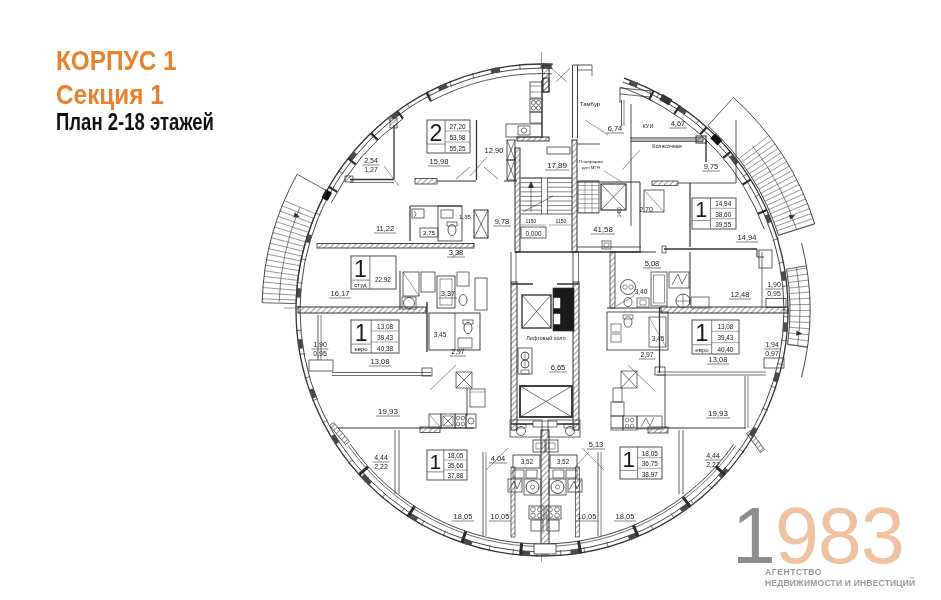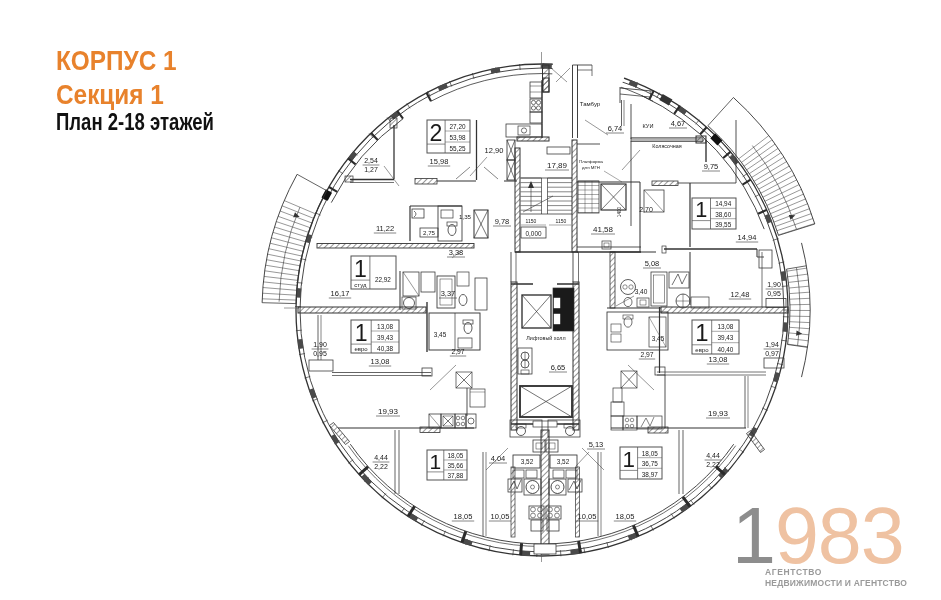--- a/index.html
+++ b/index.html
@@ -788,14 +788,14 @@
 <rect x="534.0" y="544.0" width="22.0" height="10.0" fill="#fff" stroke="#333" stroke-width="0.765"></rect>
 
 <line x1="508.0" y1="448.0" x2="486.0" y2="470.0" stroke="#333" stroke-width="0.51"></line>
 <line x1="582.0" y1="448.0" x2="604.0" y2="470.0" stroke="#333" stroke-width="0.51"></line>
 <line x1="430.0" y1="390.0" x2="456.0" y2="365.0" stroke="#333" stroke-width="0.51"></line>
 <line x1="654.0" y1="390.0" x2="628.0" y2="365.0" stroke="#333" stroke-width="0.51"></line>
 </svg>
 
 <div class="logo"><span class="g">1</span>983</div>
 <div class="ag1">АГЕНТСТВО</div>
-<div class="ag2">НЕДВИЖИМОСТИ И АГЕНТСТВО</div>
+<div class="ag2">НЕДВИЖИМОСТИ И ИНВЕСТИЦИЙ</div>
 </div>
 
 </body></html>

